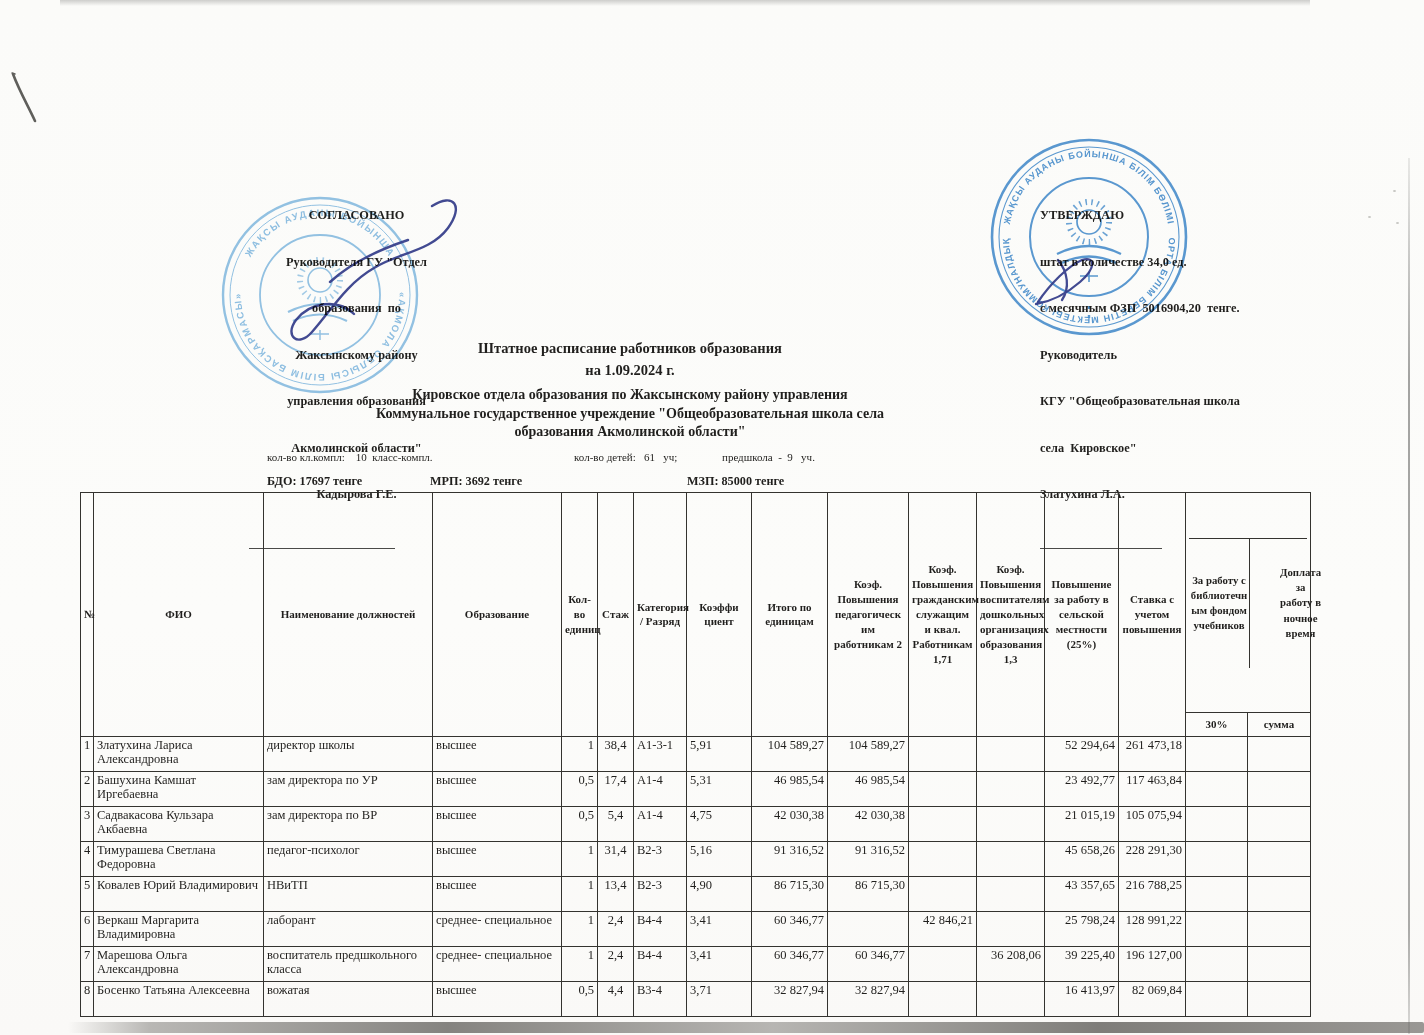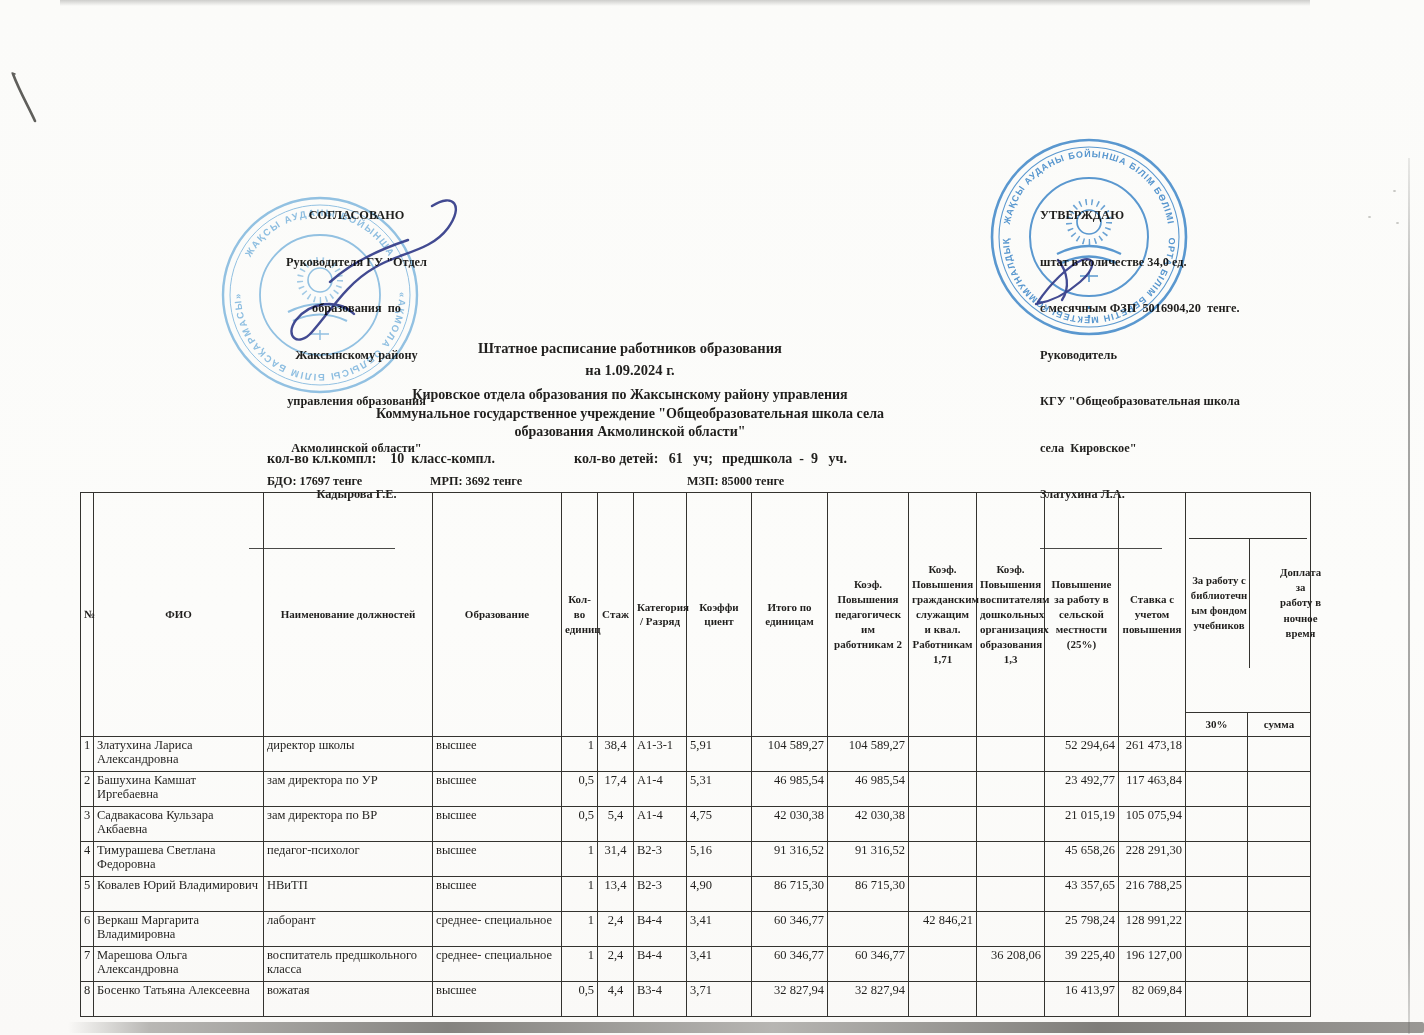--- a/index.html
+++ b/index.html
@@ -22,21 +22,21 @@
   .blk{position:absolute;font-weight:bold;font-size:12.3px;line-height:15.5px;white-space:pre;}
   .blk-left{left:249px;top:177px;width:215px;text-align:center;}
   .blk-right{left:1040px;top:177px;width:250px;}
   .sig-underline{border-bottom:1.3px solid #4a4a48;height:14px;}
   .blk-left .sig-underline{width:146px;}
   .blk-right .sig-underline{width:122px;}
   .doc-title{position:absolute;left:350px;top:337px;width:560px;text-align:center;
     font-weight:bold;font-size:14.5px;line-height:22px;}
   .org-title{position:absolute;left:320px;top:386px;width:620px;text-align:center;
     font-weight:bold;font-size:14px;line-height:18.5px;}
-  .inline-lbl{position:absolute;font-weight:bold;font-size:14px;white-space:pre;}
+  .inline-lbl{position:absolute;font-weight:normal;font-size:11px;white-space:pre;}
   .rates-lbl{position:absolute;font-weight:bold;font-size:12.2px;white-space:pre;}
   
   table.staff{position:absolute;left:80px;top:492px;width:1230px;border-collapse:collapse;
     table-layout:fixed;border:1.8px solid #2c2b29;}
   table.staff th,table.staff td{border:1.2px solid #34332f;box-sizing:border-box;}
   table.staff th{font-weight:bold;text-align:center;vertical-align:middle;
     padding:4px 3px;font-size:11px;line-height:1.35;}
   .hrow-a{height:220px;}
   .hrow-b{height:21px;}
   th.h-num{font-size:10.5px;padding:0;}

